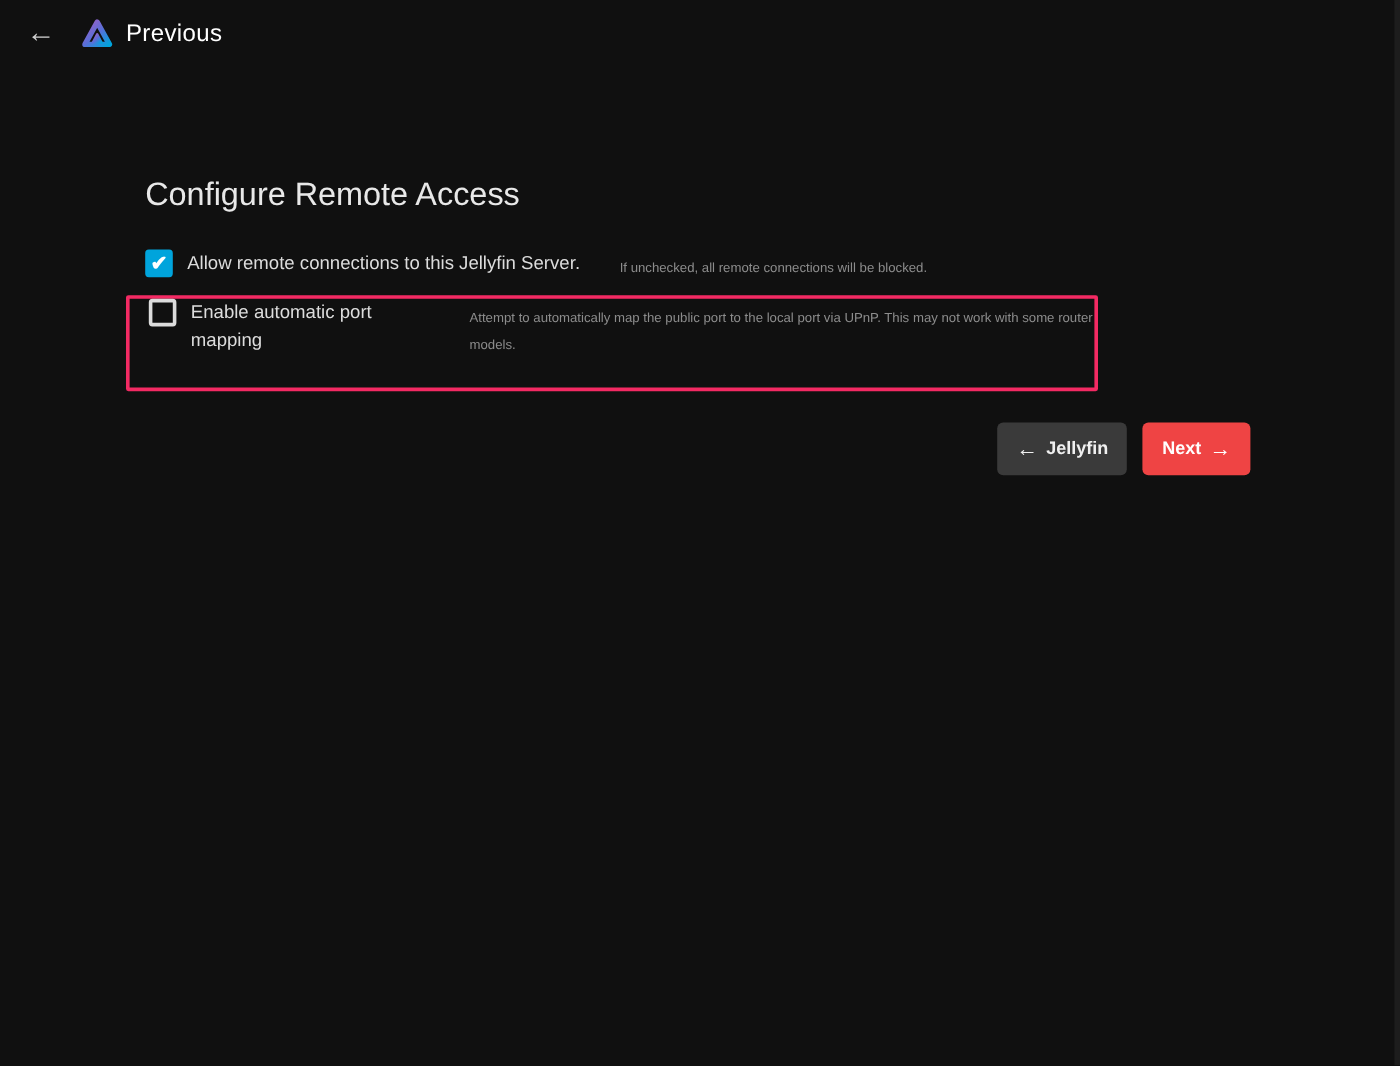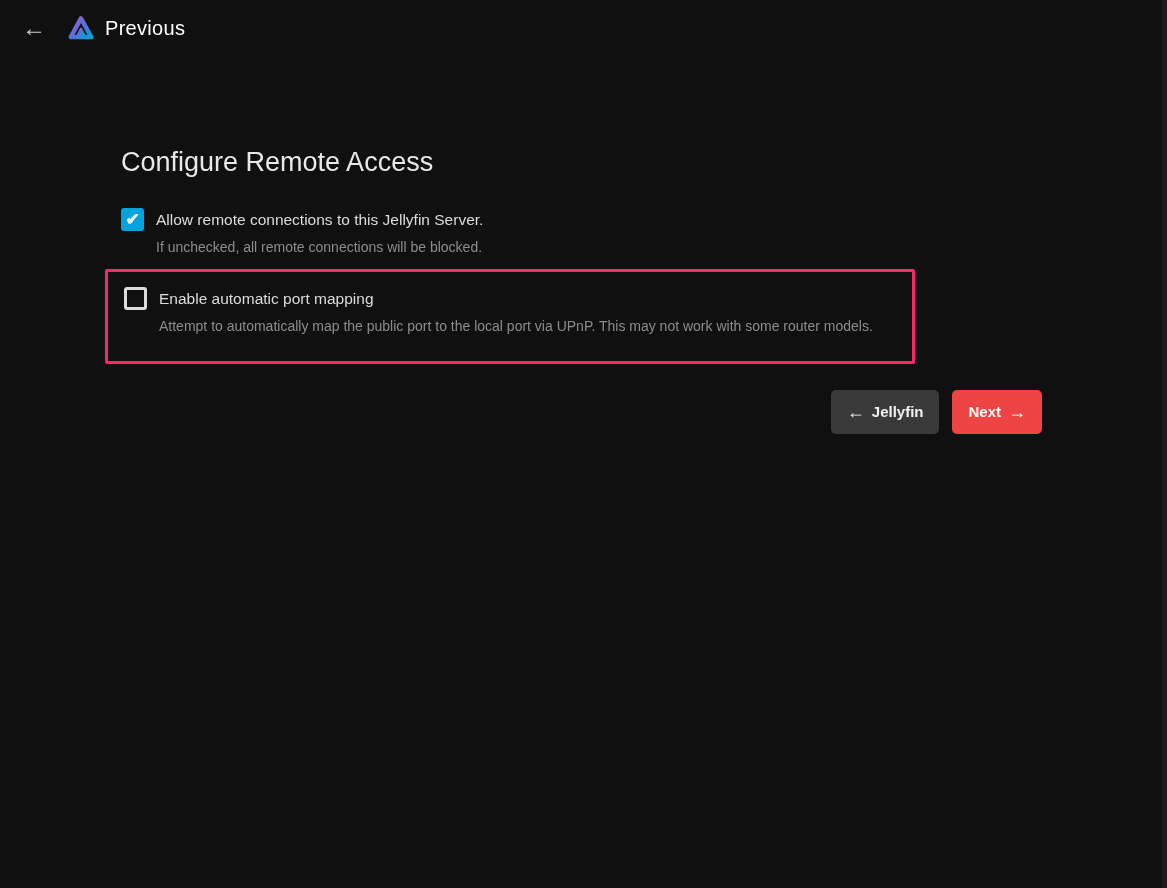--- a/index.html
+++ b/index.html
@@ -75,41 +75,41 @@
     font-size: 17px;
     font-weight: bold;
     line-height: 1;
   }
   .checkbox.checked {
     background: #00a4dc;
     border-color: #00a4dc;
   }
   .checkbox.checked .check-glyph { display: block; }
 
-  .option-text { display: flex; flex-direction: column; }
+  .option-text { display: flex; flex-direction: row; gap: 33px; }
   .option-label {
     font-size: 15.5px;
     line-height: 23px;
     color: #dcdcdc;
     cursor: pointer;
   }
   .option-desc {
     margin-top: 5px;
-    font-size: 14px;
+    font-size: 11px;
     line-height: 23px;
     color: #8c8c8c;
   }
 
   .highlight-box {
     margin-top: 10px;
     margin-left: -16px;
     width: 810px;
     border: 3px solid #f32a63;
     border-radius: 2px;
-    padding: 15px 0 23px 16px;
+    padding: 0 0 23px 16px;
   }
 
   
   .button-row {
     margin-top: 26px;
     display: flex;
     justify-content: flex-end;
     gap: 13px;
     padding-right: 4px;
   }

